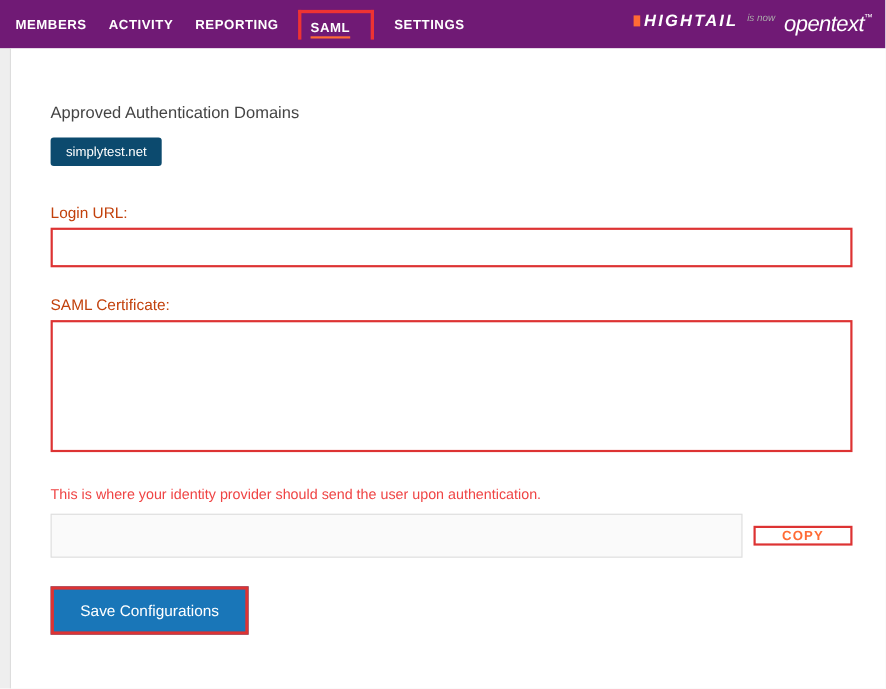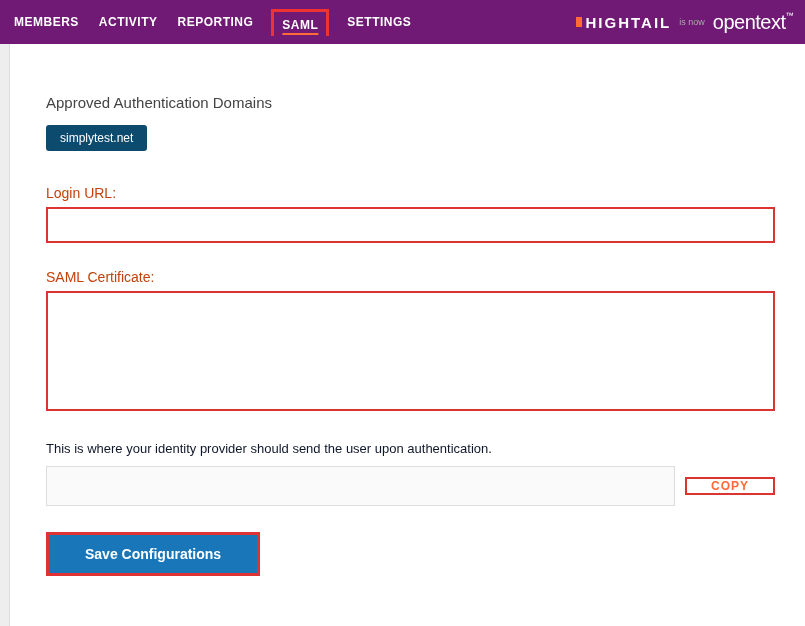--- a/index.html
+++ b/index.html
@@ -37,26 +37,27 @@
       padding: 4px 2px;
     }
     .nav-item.active {
       border: 3px solid #e33;
       border-bottom: none;
       position: relative;
       text-decoration: underline;
       text-decoration-color: #ff6b35;
       text-decoration-thickness: 2px;
       text-underline-offset: 4px;
-      padding: 6px 8px 4px 8px;
+      padding: 6px 19px 4px 8px;
     }
     .logo-area {
       display: flex;
-      align-items: center;
+      align-items: flex-start;
       gap: 8px;
+      font-style: italic;
     }
     .hightail-logo {
       display: flex;
       align-items: center;
       gap: 4px;
     }
     .hightail-mark {
       width: 6px;
       height: 10px;
       background: #ff6b35;
@@ -111,21 +112,21 @@
       border-radius: 3px;
       margin-bottom: 34px;
     }
     .field-label {
       font-size: 14px;
       color: #c2410c;
       margin-bottom: 6px;
     }
     .field-help {
       font-size: 13px;
-      color: #0f172a;
+      color: #ef4444;
       margin-bottom: 10px;
     }
     .input-box {
       width: 100%;
       border: 2px solid #d33;
       height: 36px;
       padding: 6px 10px;
       font-size: 14px;
       margin-bottom: 26px;
       background: #fff;
@@ -163,23 +164,22 @@
       font-weight: 600;
       letter-spacing: 1px;
       padding: 0 24px;
       cursor: pointer;
     }
     .save-btn {
       background: #1976b8;
       color: #fff;
       border: 3px solid #d33;
       font-size: 14px;
-      padding: 11px 36px;
+      padding: 11px 24px;
       cursor: pointer;
-      font-weight: bold;
     }
   </style>
 </head>
 <body>
 
 <div class="header">
   <div class="nav">
     <span class="nav-item">MEMBERS</span>
     <span class="nav-item">ACTIVITY</span>
     <span class="nav-item">REPORTING</span>

